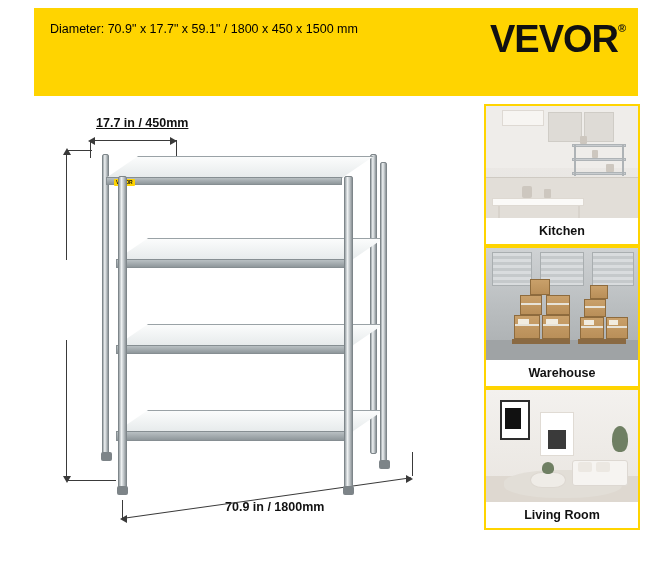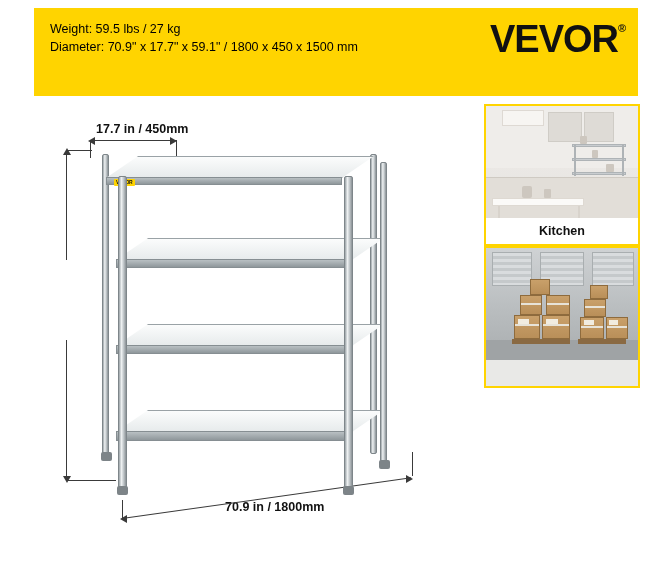--- a/index.html
+++ b/index.html
@@ -80,21 +80,21 @@
   }
 
   
   .dim-label {
     position: absolute;
     font-size: 12.5px;
     font-weight: bold;
     color: #111;
     white-space: nowrap;
   }
-  .dim-top { left: 96px; top: 22px; }
+  .dim-top { left: 96px; top: 16px; text-decoration: underline; }
   .dim-bottom { left: 225px; top: 400px; }
   .dim-left {
     left: 12px;
     top: 160px;
     width: 34px;
     text-align: center;
     line-height: 1.3;
     white-space: normal;
   }
 
@@ -250,21 +250,20 @@
   .l-plant { position:absolute; background:#6f7f63; border-radius:50% 50% 40% 40%; }
   .l-fire { position:absolute; background:#ffffff; border:1px solid #e0dbd4; box-sizing:border-box;}
   .l-fire:after { content:""; position:absolute; left:22%; top:40%; width:56%; height:46%; background:#3a3a3a; }
   .l-floor { position:absolute; left:0; bottom:0; width:100%; height:26px; background:#ded8d0; }
 </style>
 </head>
 <body>
 
 <div class="header">
   <div class="header-left">
-    <div class="spec-line">Weight: 59.5 lbs / 27 kg</div>
     <div class="spec-line">Diameter: 70.9" x 17.7" x 59.1" / 1800 x 450 x 1500 mm</div>
   </div>
   <div class="brand">
     <span class="brand-word">VEVOR</span>
     <span class="brand-r">®</span>
   </div>
 </div>
 
 <div class="figure-area">
 
@@ -375,15 +374,32 @@
         </div>
       <div class="box" style="left:60px; bottom:45px; width:24px; height:20px;">
           <i class="tape"></i>
         </div>
       <div class="box" style="left:98px; bottom:43px; width:22px; height:18px;">
           <i class="tape"></i>
         </div>
       <div class="box" style="left:44px; bottom:65px; width:20px; height:16px;"></div>
       <div class="box" style="left:104px; bottom:61px; width:18px; height:14px;"></div>
     </div>
-  </div>
-
+    <div class="card-caption">Warehouse</div>
+  </div>
+
+  <div class="card">
+    <div class="card-photo">
+      <div class="l-bg"></div>
+      <div class="l-art" style="left:14px; top:10px; width:30px; height:40px;"></div>
+      <div class="l-fire" style="left:54px; top:22px; width:34px; height:44px;"></div>
+      <div class="l-plant" style="left:126px; top:36px; width:16px; height:26px;"></div>
+      <div class="l-floor"></div>
+      <div class="l-rug" style="left:18px; bottom:4px; width:118px; height:28px;"></div>
+      <div class="l-sofa" style="left:86px; bottom:16px; width:56px; height:26px;"></div>
+      <div class="l-cushion" style="left:92px; bottom:30px; width:14px; height:10px;"></div>
+      <div class="l-cushion" style="left:110px; bottom:30px; width:14px; height:10px;"></div>
+      <div class="l-table" style="left:44px; bottom:14px; width:36px; height:16px;"></div>
+      <div class="l-plant" style="left:56px; bottom:28px; width:12px; height:12px;"></div>
+    </div>
+    <div class="card-caption">Living Room</div>
+  </div>
 </div>
 
 </body></html>

